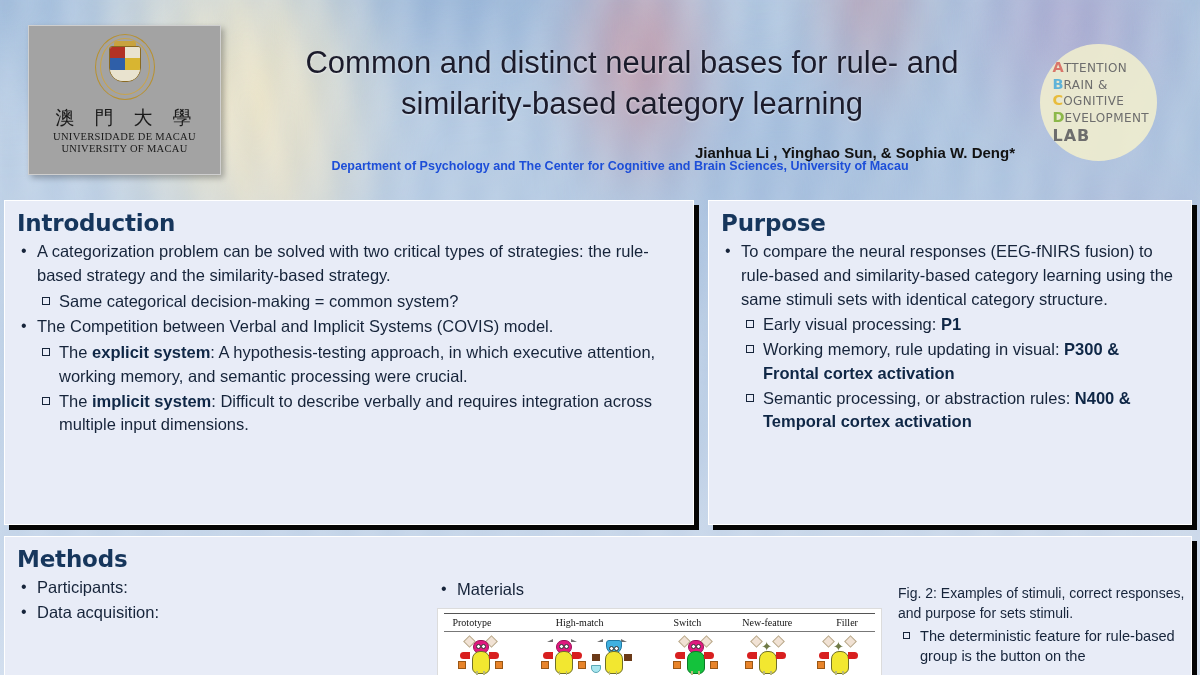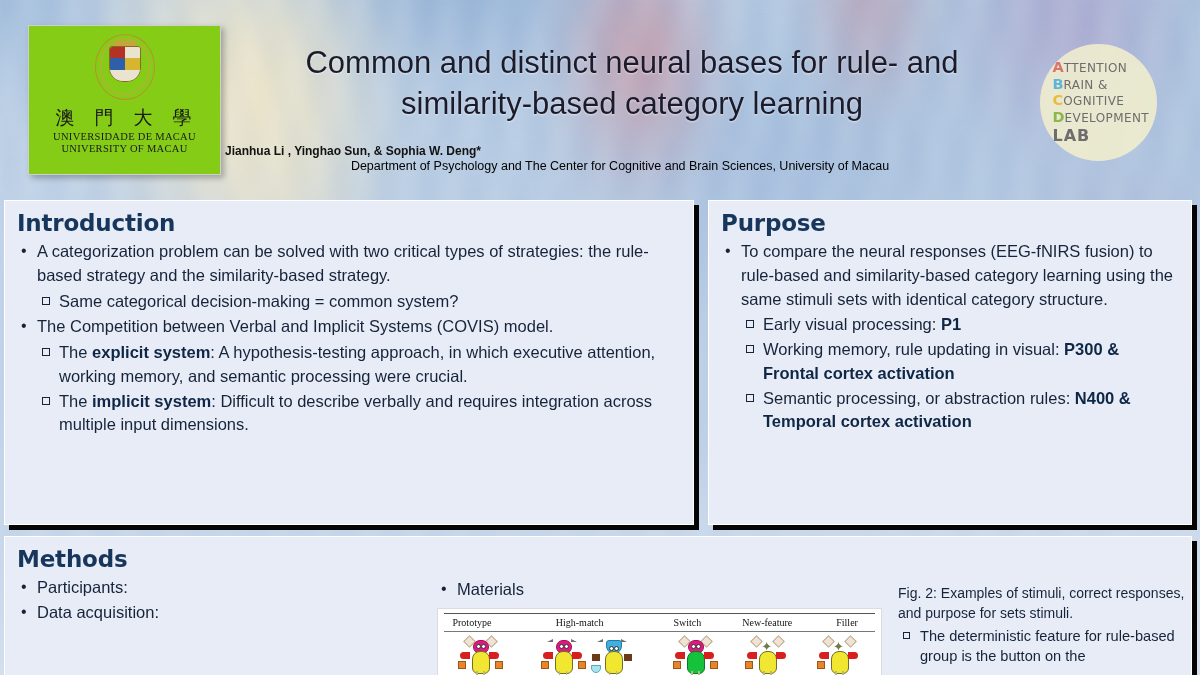--- a/index.html
+++ b/index.html
@@ -33,21 +33,21 @@
       repeating-linear-gradient(76deg, rgba(70,110,165,.13) 0 10px, rgba(70,110,165,0) 10px 40px);
     filter:blur(10px);
   }
   #bg .veil{position:absolute;inset:0;background:linear-gradient(180deg,rgba(255,255,255,.06),rgba(226,234,245,.55) 78%,rgba(226,234,245,.75));}
 
   
   #header{position:absolute;left:0;top:0;width:1200px;height:190px;z-index:2;}
 
   #um-logo{
     position:absolute;left:28px;top:25px;width:193px;height:150px;
-    background:#84cc16;border:1px solid #cfcfcf;
+    background:#a3a3a3;border:1px solid #cfcfcf;
     box-shadow:3px 3px 6px rgba(0,0,0,.28);
     display:flex;flex-direction:column;align-items:center;justify-content:flex-start;
     padding-top:6px;box-sizing:border-box;
   }
   .crest{width:62px;height:72px;position:relative;margin-bottom:1px;}
   .crest .ring{position:absolute;left:50%;top:2px;transform:translateX(-50%);
     width:58px;height:64px;border:1.2px solid #b8912f;border-radius:50%;}
   .crest .ring2{position:absolute;left:50%;top:6px;transform:translateX(-50%);
     width:48px;height:55px;border:.8px solid #c9a44a;border-radius:50%;}
   .crest .shield{position:absolute;left:50%;top:14px;transform:translateX(-50%);
@@ -68,26 +68,26 @@
   .um-l2{font-family:"Liberation Serif", serif;font-size:10.5px;color:#1a1a1a;letter-spacing:.3px;margin-top:1px;}
 
   #poster-title{
     position:absolute;left:225px;top:42px;width:790px;text-align:center;
     font-size:31px;line-height:1.33;color:#1b1b2b;
     font-family:Liberation Sans, sans-serif;font-weight:400;
     text-shadow:0 1px 2px rgba(255,255,255,.55);
     margin-left:12px;
   }
   #authors{
-    position:absolute;left:225px;top:143px;width:790px;text-align:left;
-    font-size:12px;font-weight:bold;color:#121212;line-height:1.35;
+    position:absolute;left:225px;top:143px;width:790px;text-align:right;
+    font-size:15px;font-weight:bold;color:#121212;line-height:1.35;
   }
   #affil{
     position:absolute;left:185px;top:159px;width:870px;text-align:center;
-    font-size:12.5px;font-weight:normal;color:#000000;
+    font-size:12.5px;font-weight:bold;color:#1d4ed8;
   }
 
   
   #abcd-logo{
     position:absolute;left:1040px;top:44px;width:117px;height:117px;
     border-radius:50%;background:rgba(243,240,206,.85);
     display:flex;align-items:center;justify-content:center;
   }
   #abcd-inner{width:104px;padding-left:6px;box-sizing:border-box;}
   .ab-row{display:flex;align-items:baseline;line-height:1.0;margin-bottom:2px;

